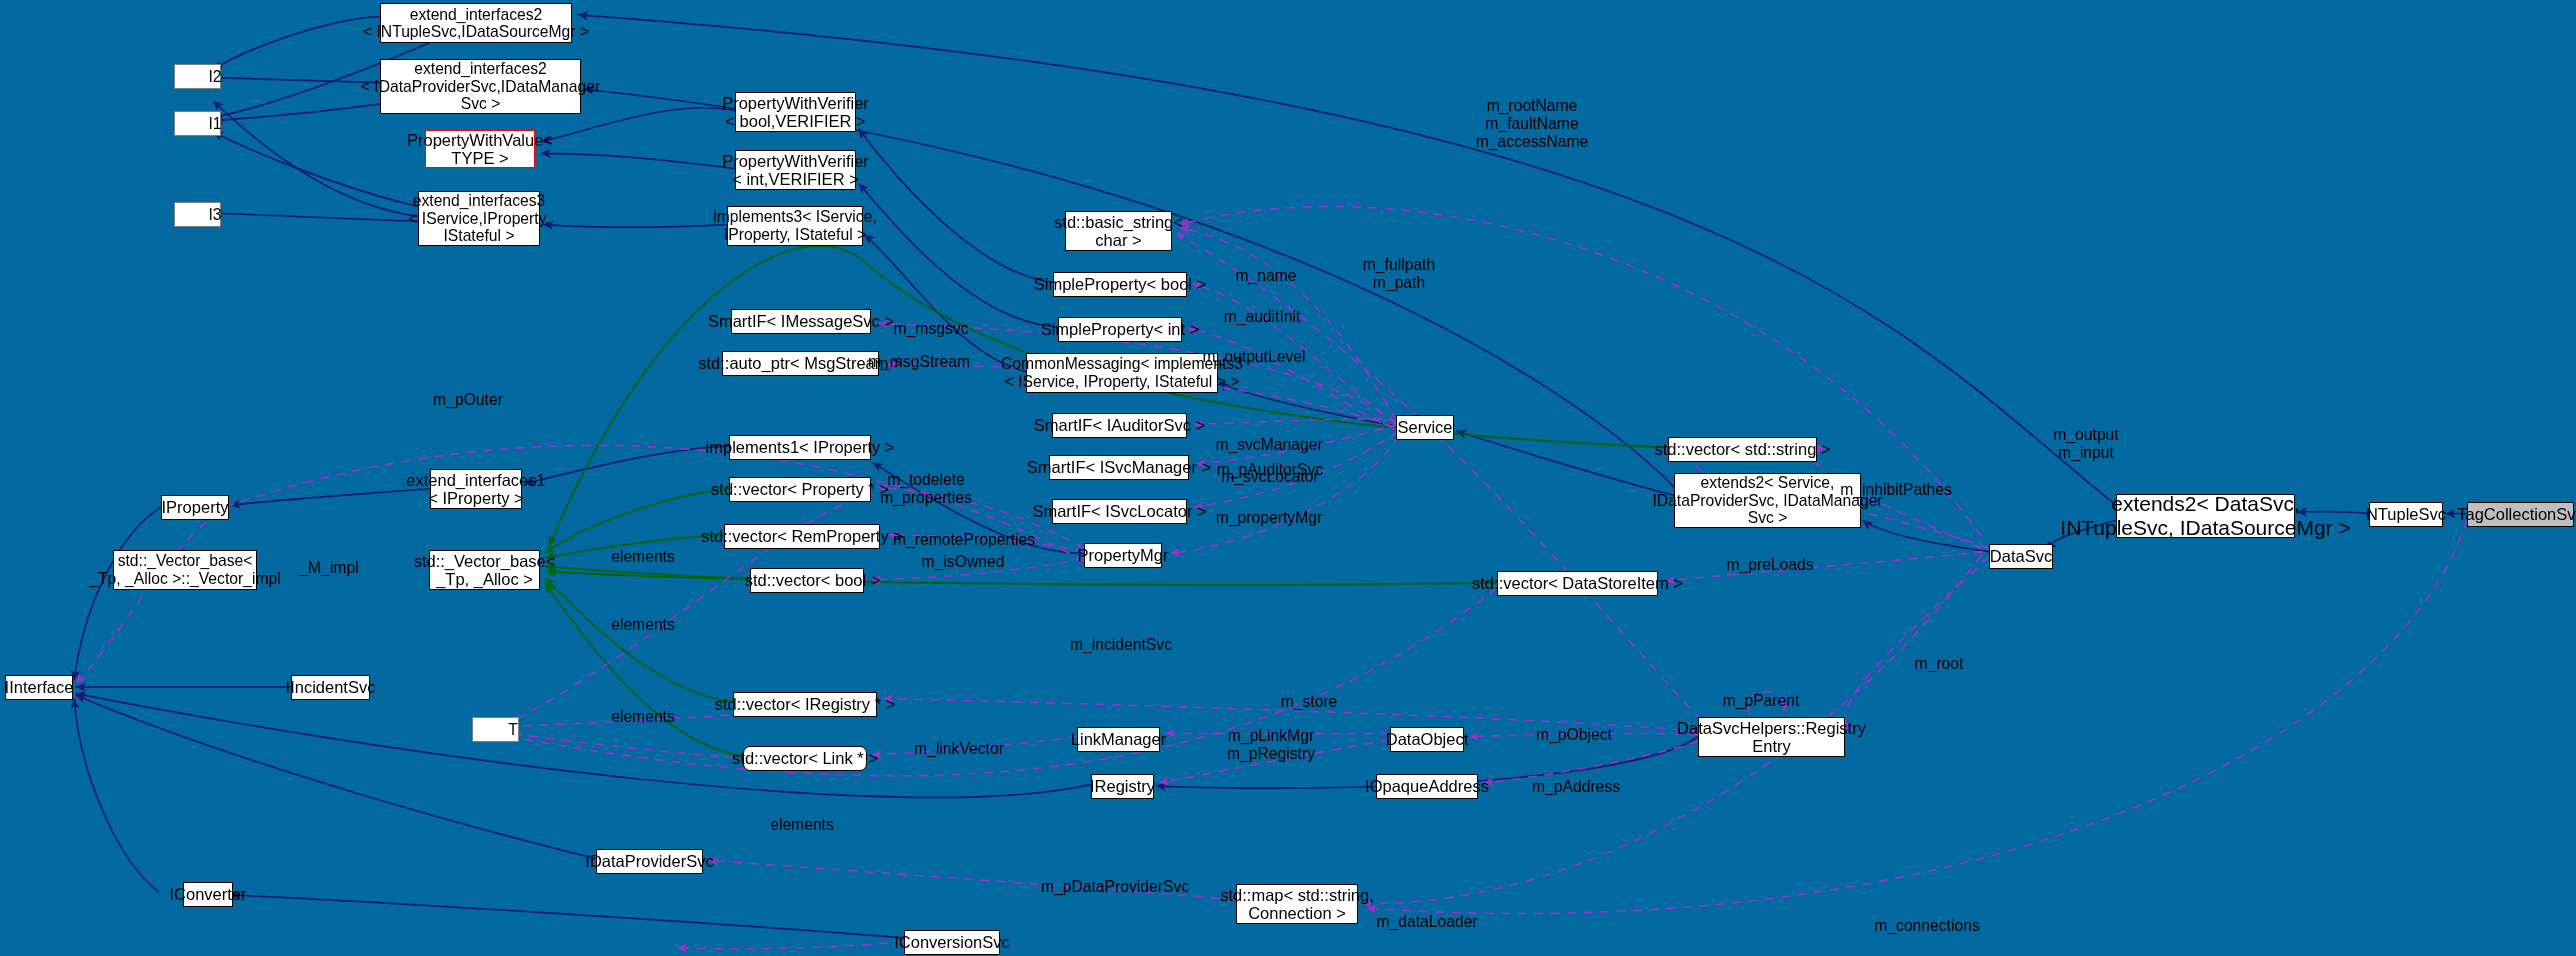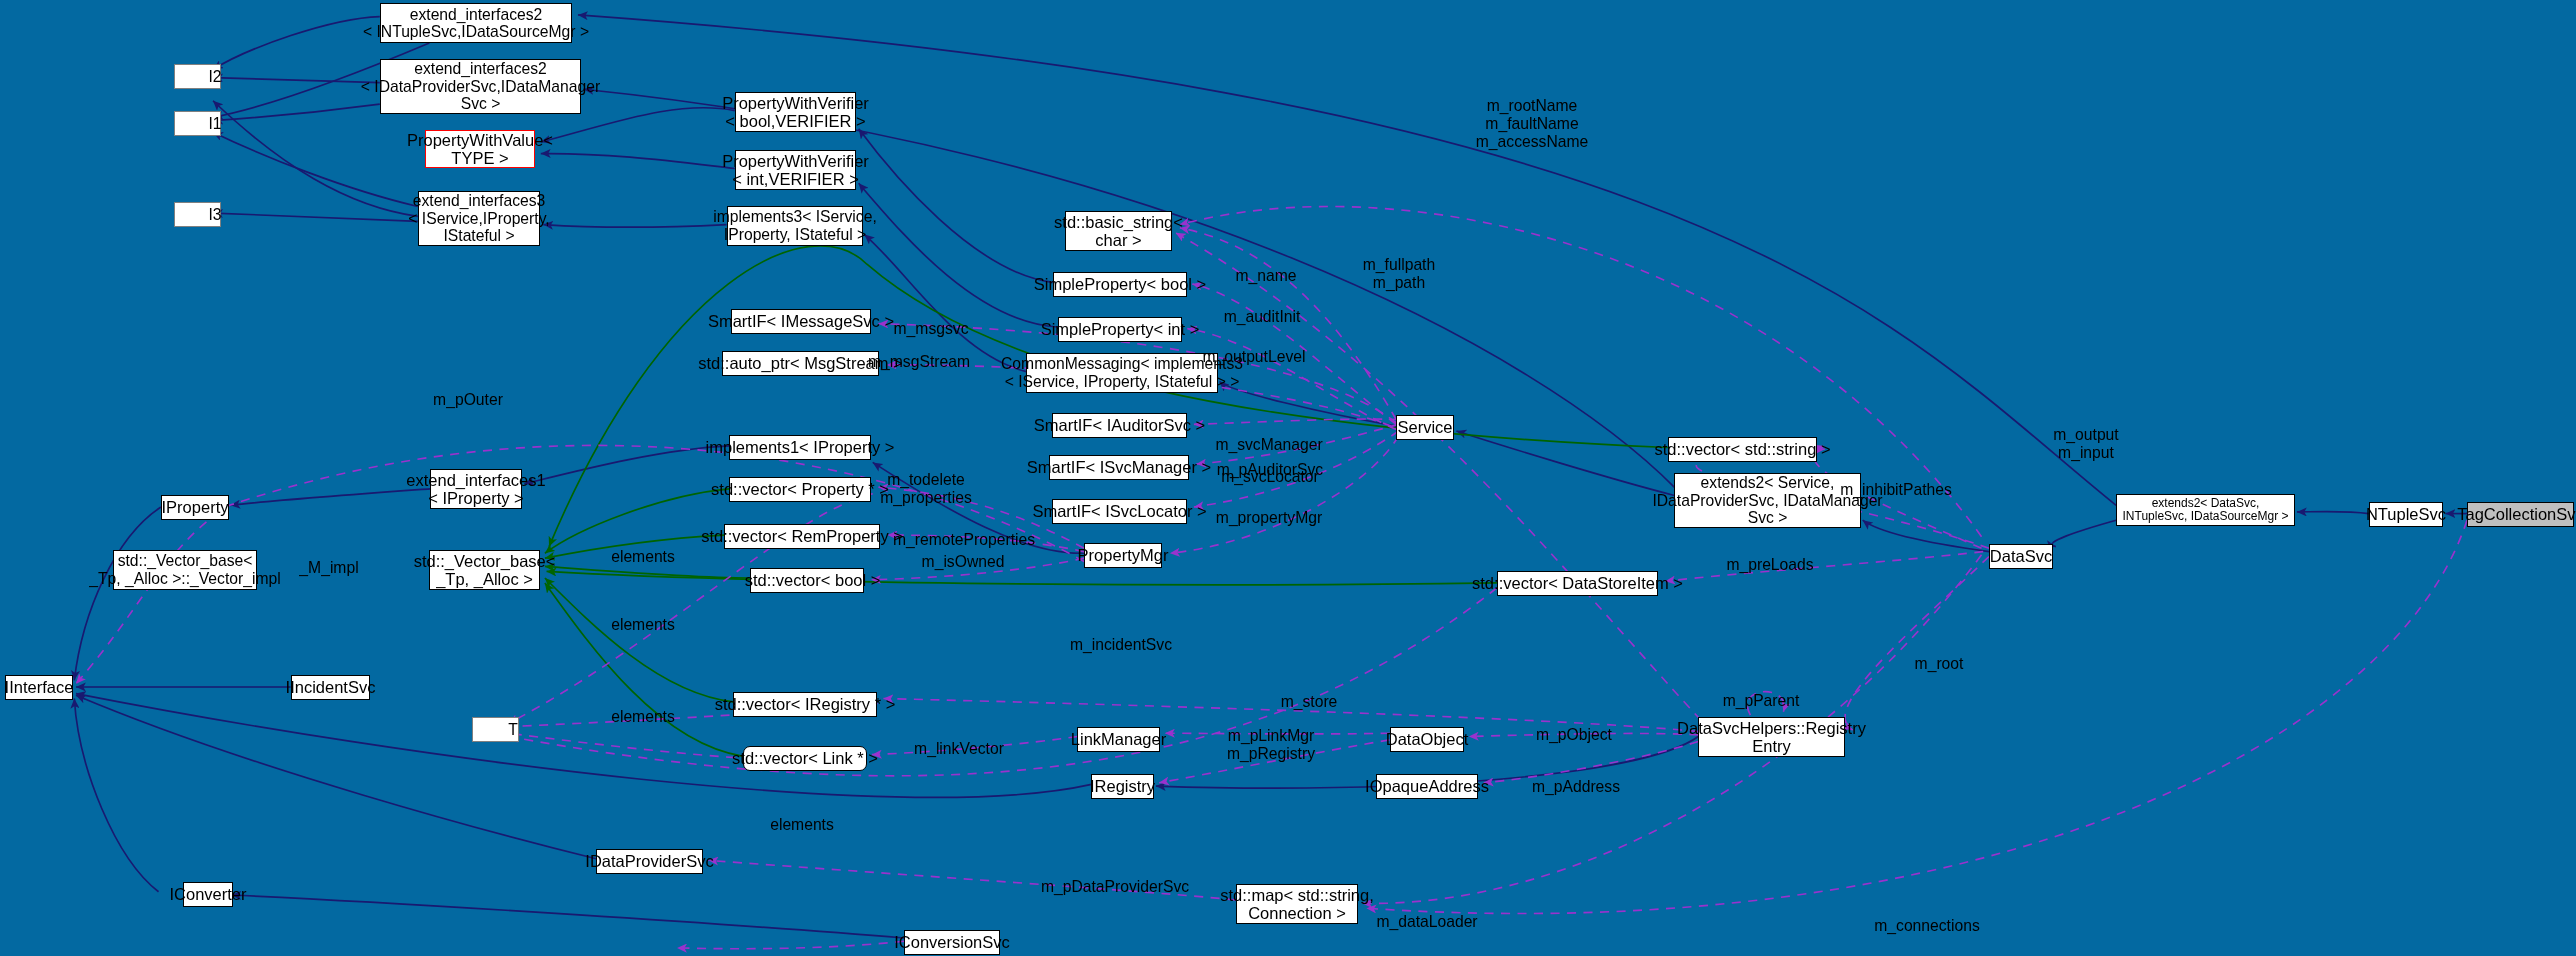--- a/index.html
+++ b/index.html
@@ -192,21 +192,21 @@
       <div class="node" style="left: 1052px; top: 499px; width: 135px; height: 25px;">SmartIF&lt; ISvcLocator &gt;</div>
       <div class="node" style="left: 1674px; top: 473px; width: 187px; height: 55px; font-size: 15.7px;">extends2&lt; Service,
 IDataProviderSvc, IDataManager
 Svc &gt;</div>
       <div class="node" style="left: 724px; top: 524px; width: 156px; height: 25px;">std::vector&lt; RemProperty &gt;</div>
       <div class="node" style="left: 113px; top: 550px; width: 144px; height: 40px; font-size: 15.7px;">std::_Vector_base&lt;
 _Tp, _Alloc &gt;::_Vector_impl</div>
       <div class="node" style="left: 429px; top: 550px; width: 111px; height: 40px;">std::_Vector_base&lt;
 _Tp, _Alloc &gt;</div>
       <div class="node" style="left: 1084px; top: 543px; width: 78px; height: 25px;">PropertyMgr</div>
-      <div class="node" style="left: 2116px; top: 494px; width: 179px; height: 32px; font-size: 12px;">extends2&lt; DataSvc,
+      <div class="node" style="left: 2116px; top: 494px; width: 179px; height: 44px; font-size: 21px;">extends2&lt; DataSvc,
 INTupleSvc, IDataSourceMgr &gt;</div>
       <div class="node" style="left: 2369px; top: 502px; width: 74px; height: 25px;">NTupleSvc</div>
       <div class="node filled" style="left: 2467px; top: 502px; width: 107px; height: 25px;">TagCollectionSvc</div>
       <div class="node" style="left: 1989px; top: 544px; width: 64px; height: 25px;">DataSvc</div>
       <div class="node" style="left: 750px; top: 568px; width: 114px; height: 25px; padding-left: 16px;">std::vector&lt; bool &gt;</div>
       <div class="node" style="left: 1497px; top: 571px; width: 161px; height: 25px;">std::vector&lt; DataStoreItem &gt;</div>
       <div class="node" style="left: 5px; top: 675px; width: 68px; height: 25px;">IInterface</div>
       <div class="node" style="left: 291px; top: 675px; width: 79px; height: 25px;">IIncidentSvc</div>
       <div class="node grey-border" style="left: 472px; top: 717px; width: 30px; height: 25px; font-size: 15.7px;">T</div>
       <div class="node" style="left: 733px; top: 692px; width: 144px; height: 25px;">std::vector&lt; IRegistry * &gt;</div>

